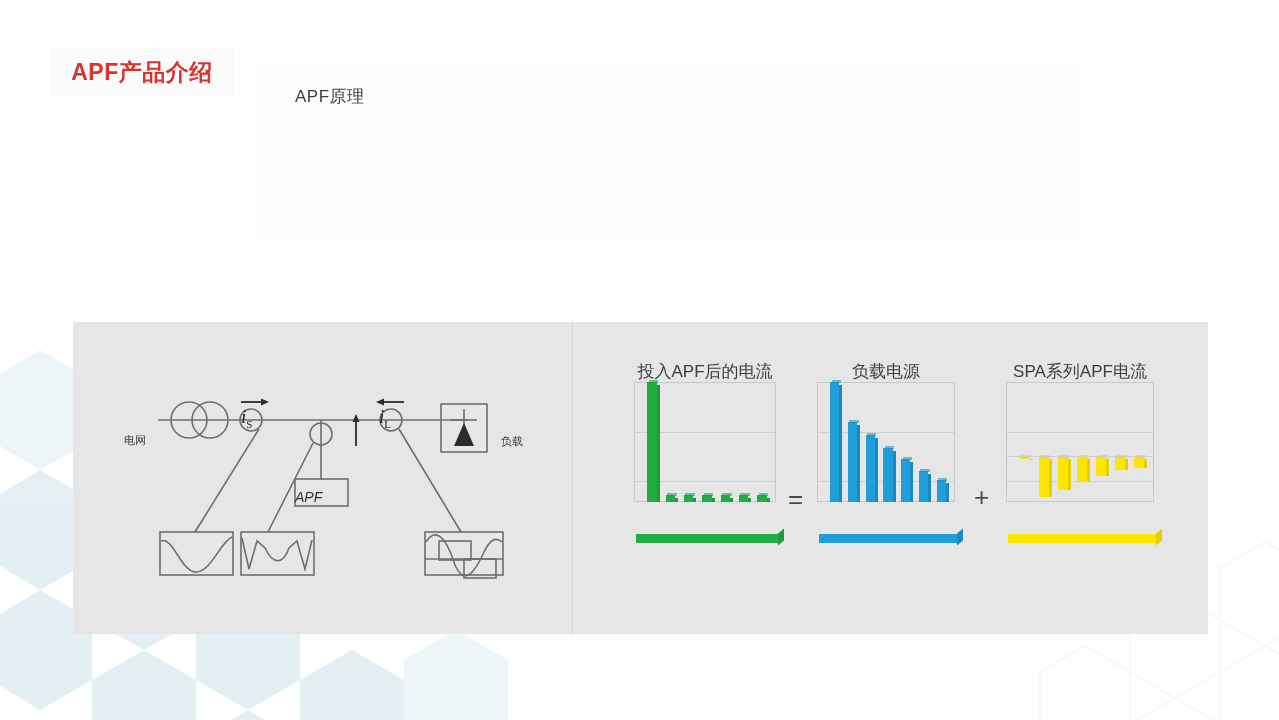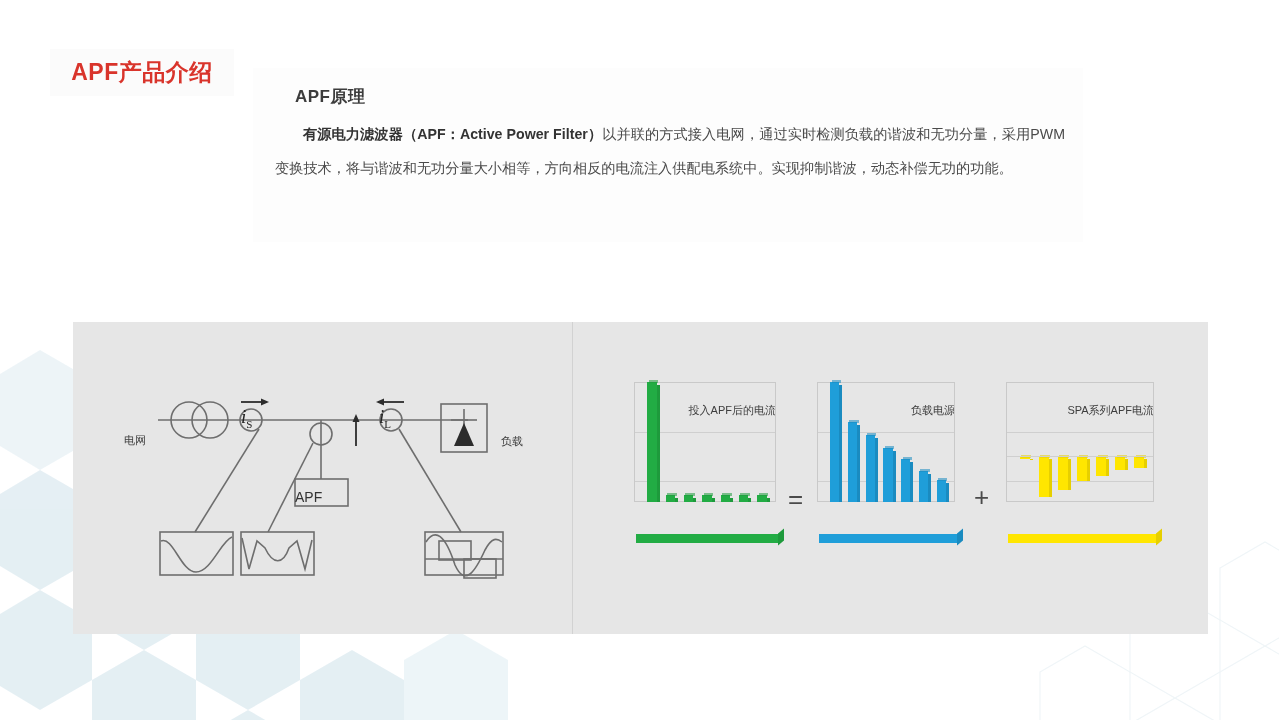--- a/index.html
+++ b/index.html
@@ -20,21 +20,21 @@
     color:#d9342b;font-size:23px;font-weight:bold;letter-spacing:.5px;
     white-space:nowrap;
   }
   
   .text-card{
     position:absolute;left:253px;top:68px;width:830px;height:174px;
     background:#fdfdfd;z-index:4;
   }
   .card-title{
     position:absolute;left:42px;top:17px;
-    font-size:17px;font-weight:bold;color:#3c3c3c;letter-spacing:.5px;
+    font-size:17px;font-weight:normal;color:#3c3c3c;letter-spacing:.5px;
   }
   .card-body{
     position:absolute;left:22px;top:49px;width:790px;
     font-size:14.2px;color:#4a4a4a;line-height:34px;text-align:justify;
     text-indent:28px;
   }
   .card-body b{font-weight:bold;color:#333;}
   
   .panel{
     position:absolute;left:73px;top:322px;width:1135px;height:312px;
@@ -42,31 +42,31 @@
   }
   .panel-divider{
     position:absolute;left:572px;top:322px;width:1px;height:312px;
     background:#d2d2d2;z-index:4;
   }
   
   .circuit{position:absolute;left:73px;top:322px;width:500px;height:312px;z-index:4;}
   .lbl{position:absolute;font-size:11px;color:#3d3d3d;white-space:nowrap;}
   .lbl-grid{left:51px;top:111px;}
   .lbl-load{left:428px;top:112px;}
-  .lbl-apf{left:222px;top:167px;font-size:14px;color:#333;}
+  .lbl-apf{left:222px;top:167px;font-size:14px;color:#333;font-style:italic;}
   .i-lab{position:absolute;font-size:19px;color:#222;font-style:italic;font-family:"Liberation Serif","DejaVu Serif",serif;margin-top:24px;}
   .i-lab sub{font-size:11px;font-style:normal;}
   .i-s{left:168px;top:60px;}
   .i-l{left:306px;top:60px;}
   
   .charts{position:absolute;left:572px;top:322px;width:636px;height:312px;z-index:4;}
   .chart-block{position:absolute;top:60px;}
   .chart-title{
-    position:absolute;top:-22px;left:0;width:100%;text-align:right;
-    font-size:11px;color:#3d3d3d;white-space:nowrap;margin-top:43px;
+    position:absolute;top:-22px;left:0;width:100%;text-align:center;
+    font-size:17px;color:#3d3d3d;white-space:nowrap;
   }
   .plot{
     position:absolute;top:0;left:0;width:100%;height:120px;
     border:1px solid #c9c9c9;background:transparent;box-sizing:border-box;
   }
   .gridline{position:absolute;left:0;width:100%;height:1px;background:#cfcfcf;}
   .op{
     position:absolute;font-size:26px;color:#4a4a4a;font-weight:500;
     font-family:"Liberation Sans",sans-serif;
   }
@@ -97,23 +97,20 @@
     <polygon points="1220,568 1265,542 1310,568 1310,620 1265,646 1220,620"></polygon>
   </g>
 </svg>
 
 <div class="title-tag">
   <span>APF产品介绍</span>
 </div>
 
 <div class="text-card">
   <div class="card-title">APF原理</div>
-  <div class="card-body">
-    <b>有源电力滤波器（APF：Active Power Filter）</b><span>以并联的方式接入电网，通过实时检测负载的谐波和无功分量，采用PWM变换技术，将与谐波和无功分量大小相等，方向相反的电流注入供配电系统中。实现抑制谐波，动态补偿无功的功能。</span>
-  </div>
 </div>
 
 <div class="panel"></div>
 <div class="panel-divider"></div>
 
 <div class="circuit">
   <svg width="500" height="312" viewBox="0 0 500 312">
     <g stroke="#6e6e6e" stroke-width="1.6" fill="none">
 
       <line x1="85" y1="98" x2="395" y2="98"></line>

